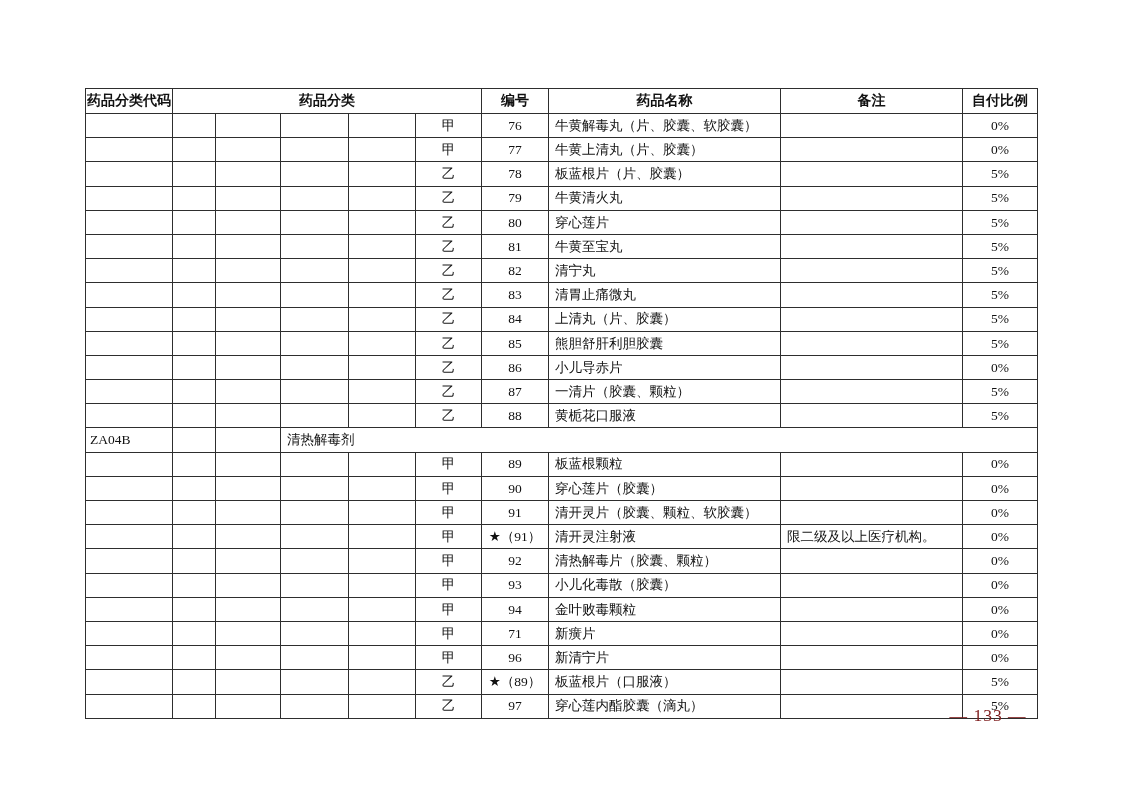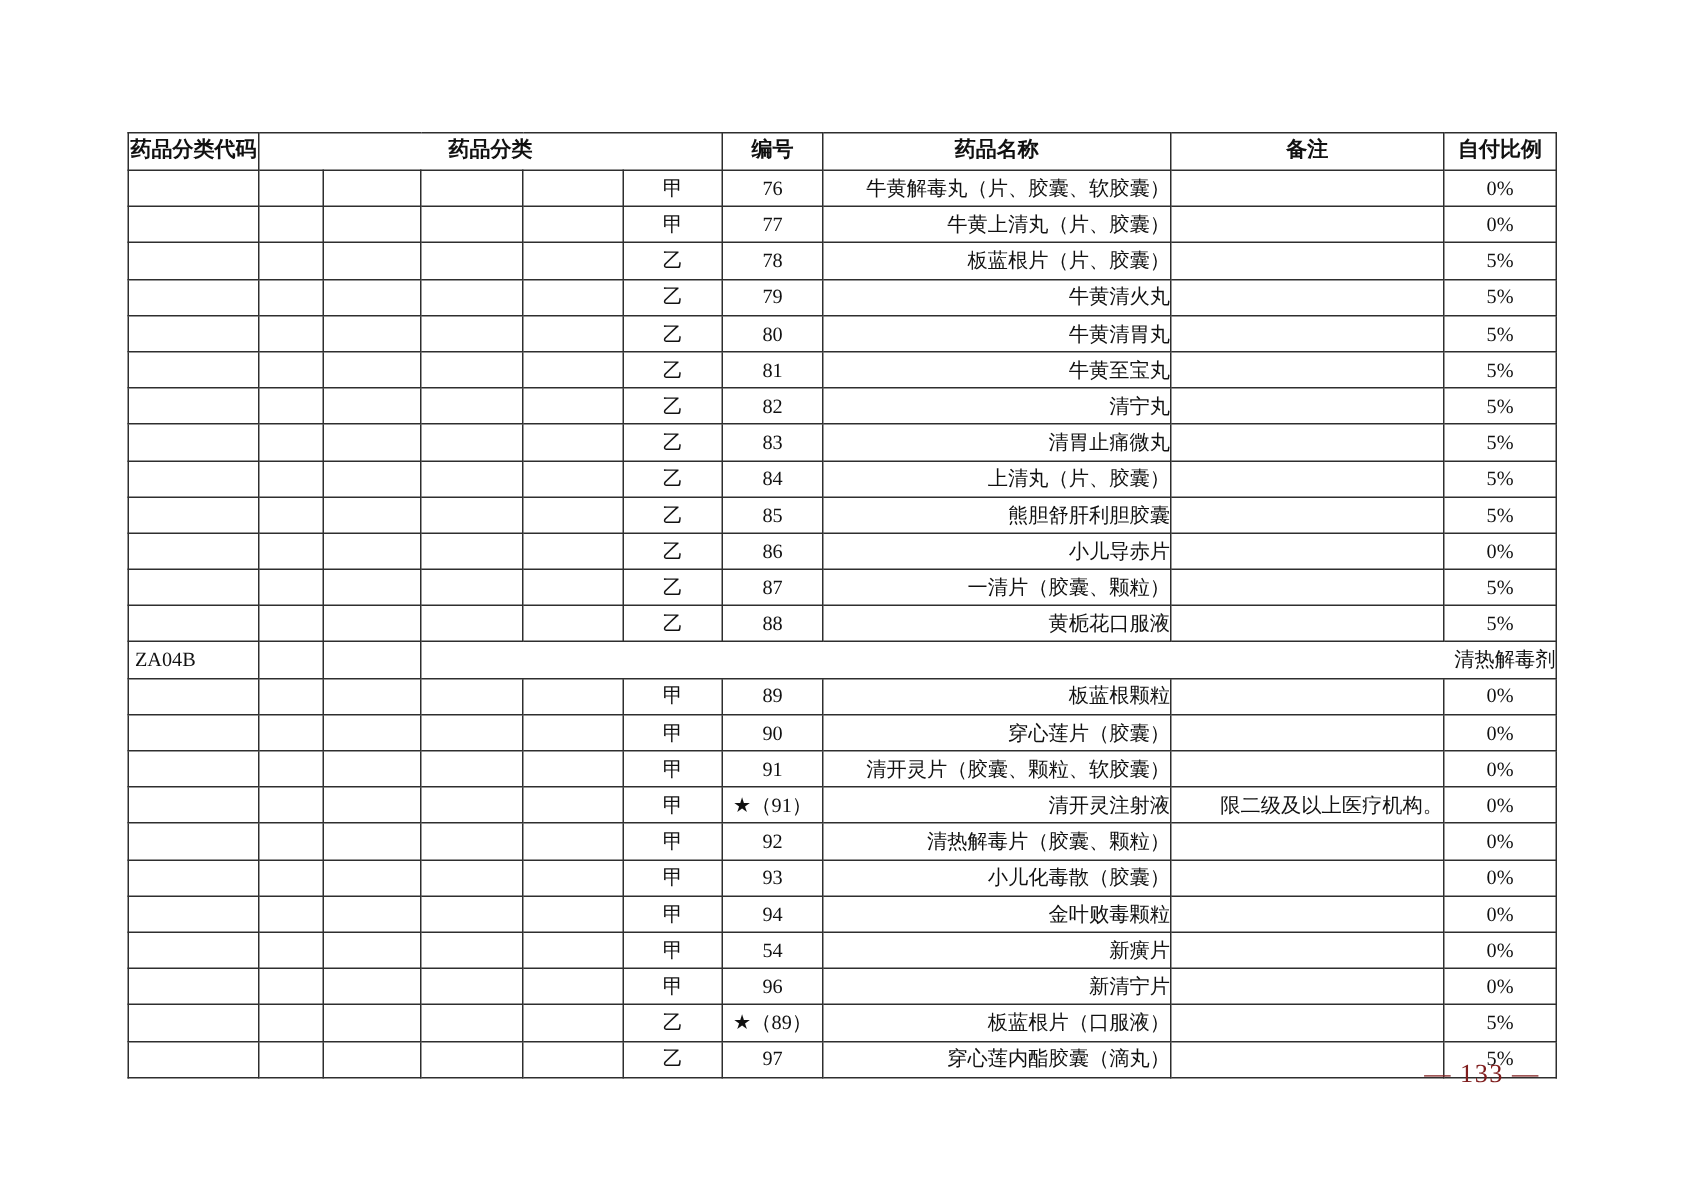--- a/index.html
+++ b/index.html
@@ -35,21 +35,21 @@
     vertical-align: middle;
     white-space: nowrap;
     overflow: hidden;
   }
   table.drug-table th {
     font-weight: bold;
     height: 24px;
     font-size: 14px;
   }
   table.drug-table td.cell-left {
-    text-align: right;
+    text-align: left;
     padding-left: 6px;
   }
   table.drug-table td.code-cell {
     text-align: left;
     padding-left: 4px;
     margin-top: 16px;
   }
   .page-number {
     position: absolute;
     left: 938px;
@@ -139,21 +139,21 @@
           <td>5%</td>
         </tr>
         <tr>
           <td class="code-cell"></td>
           <td></td>
           <td></td>
           <td></td>
           <td></td>
           <td>乙</td>
           <td>80</td>
-          <td class="cell-left">牛黄清胃丸</td>
+          <td class="cell-left">穿心莲片</td>
           <td class="cell-left"></td>
           <td>5%</td>
         </tr>
         <tr>
           <td class="code-cell"></td>
           <td></td>
           <td></td>
           <td></td>
           <td></td>
           <td>乙</td>
@@ -336,21 +336,21 @@
           <td class="cell-left"></td>
           <td>0%</td>
         </tr>
         <tr>
           <td class="code-cell"></td>
           <td></td>
           <td></td>
           <td></td>
           <td></td>
           <td>甲</td>
-          <td>54</td>
+          <td>71</td>
           <td class="cell-left">新癀片</td>
           <td class="cell-left"></td>
           <td>0%</td>
         </tr>
         <tr>
           <td class="code-cell"></td>
           <td></td>
           <td></td>
           <td></td>
           <td></td>

